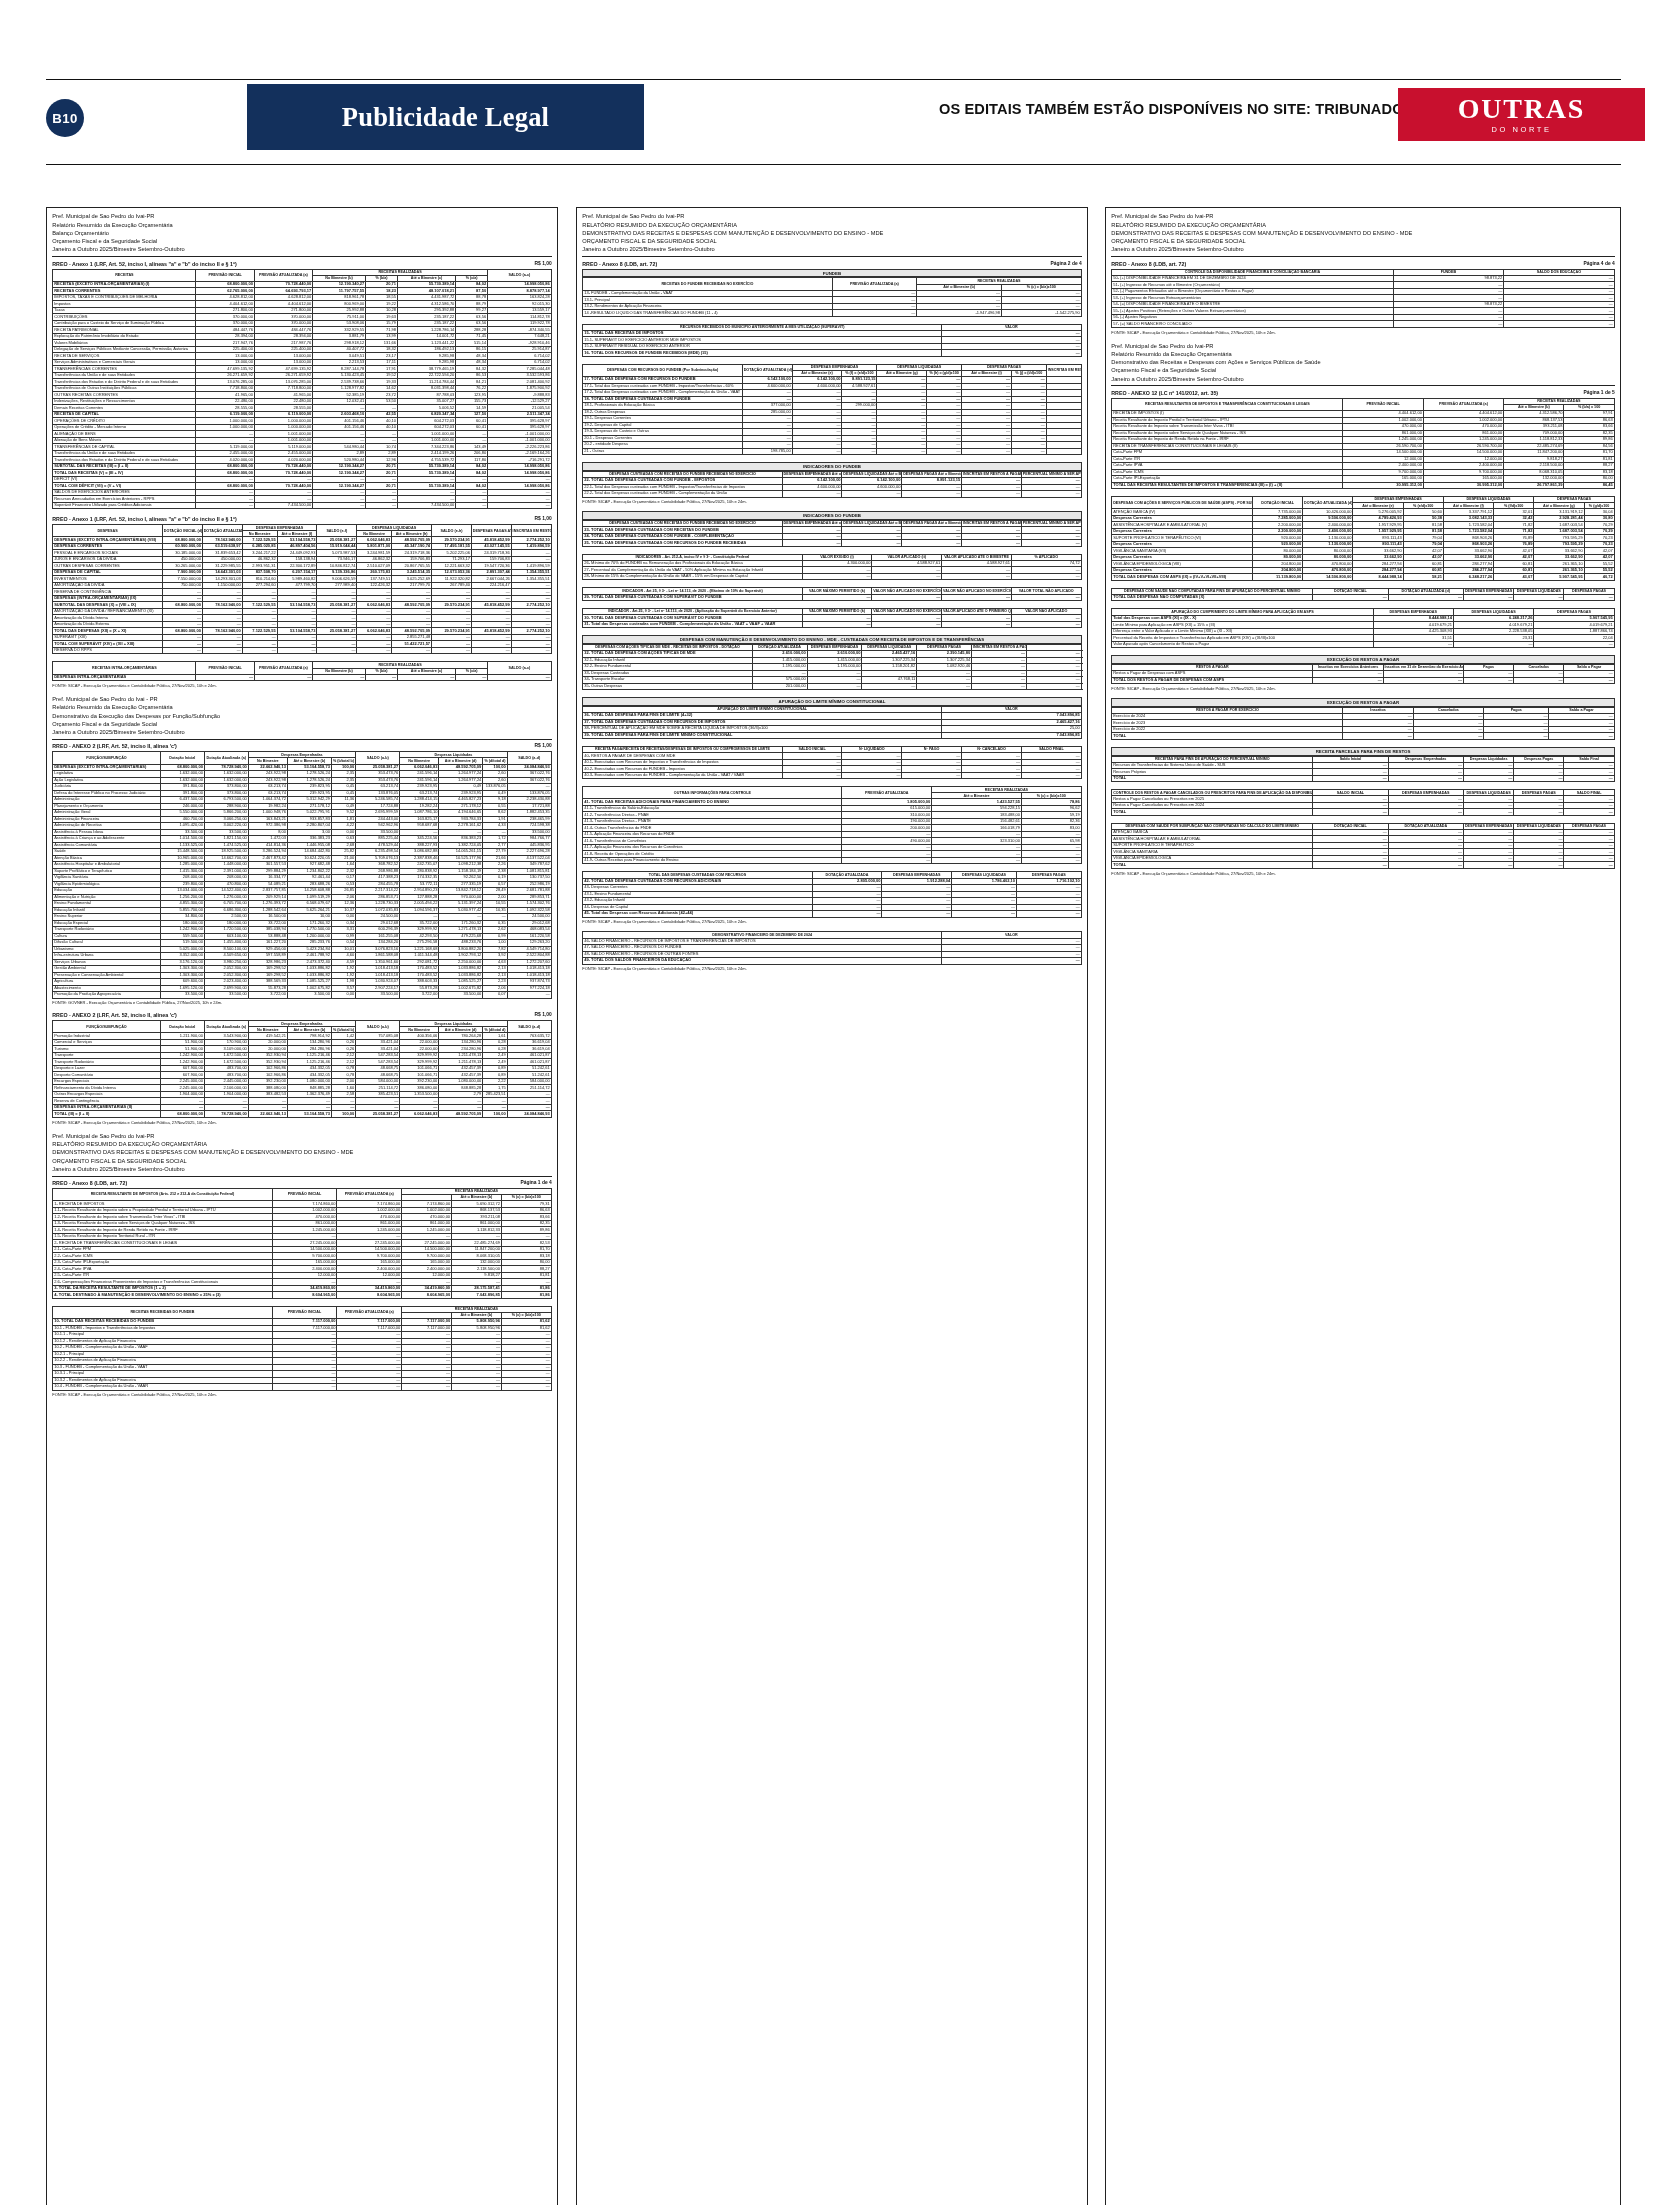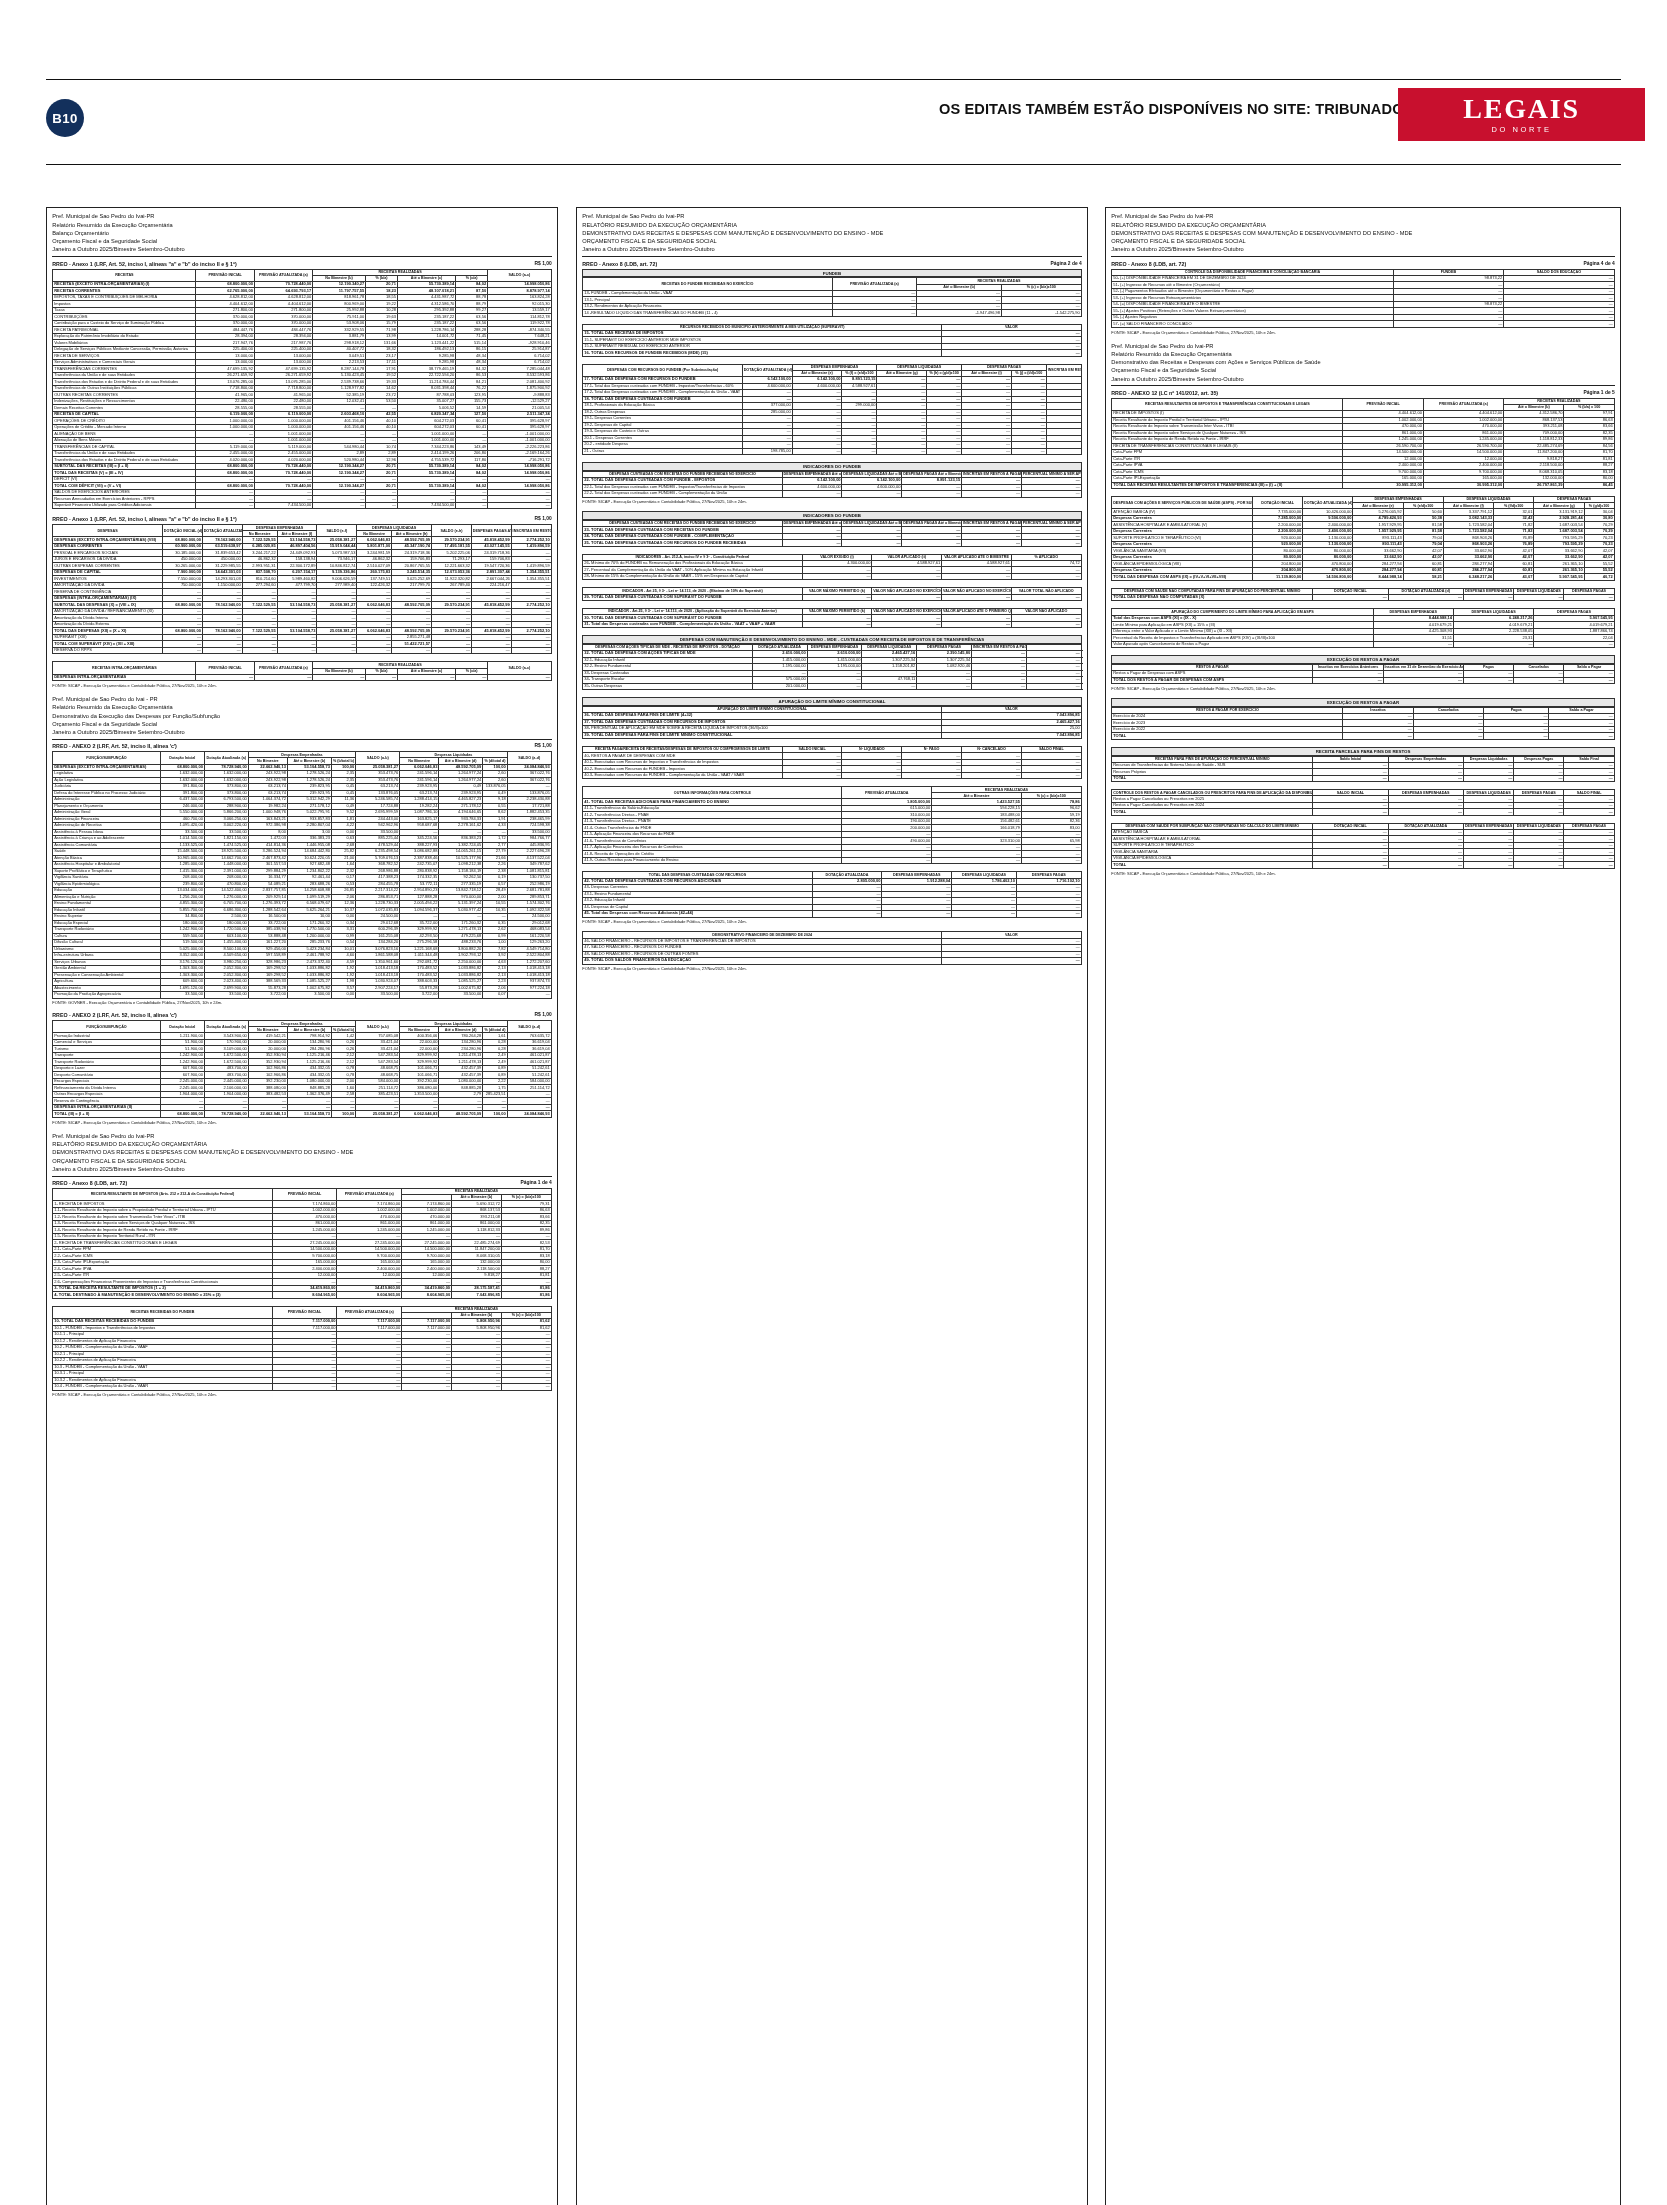--- a/index.html
+++ b/index.html
@@ -52,23 +52,26 @@
 </style>
 </head>
 <body>
 
 <div class="page">
 
   <div class="rule" style="top:79px;"></div>
 
   <div class="masthead">
     <div class="badge">B10</div>
+    <div class="pubbox">
+        <span>Publicidade Legal</span>
+      </div>
     <div class="editais">OS EDITAIS TAMBÉM ESTÃO DISPONÍVEIS NO SITE:  TRIBUNADONORTE.COM</div>
     <div class="tribuna">
-      <div class="t1">LEGAIS</div>
+      <div class="t1">OUTRAS</div>
       <div class="t2">DO NORTE</div>
     </div>
   </div>
   <div class="rule" style="top:164px;"></div>
 
   <div class="col" id="col1">
 
     <div class="blk">
       <div class="hdr">
         <div>Pref. Municipal de Sao Pedro do Ivai-PR</div>

